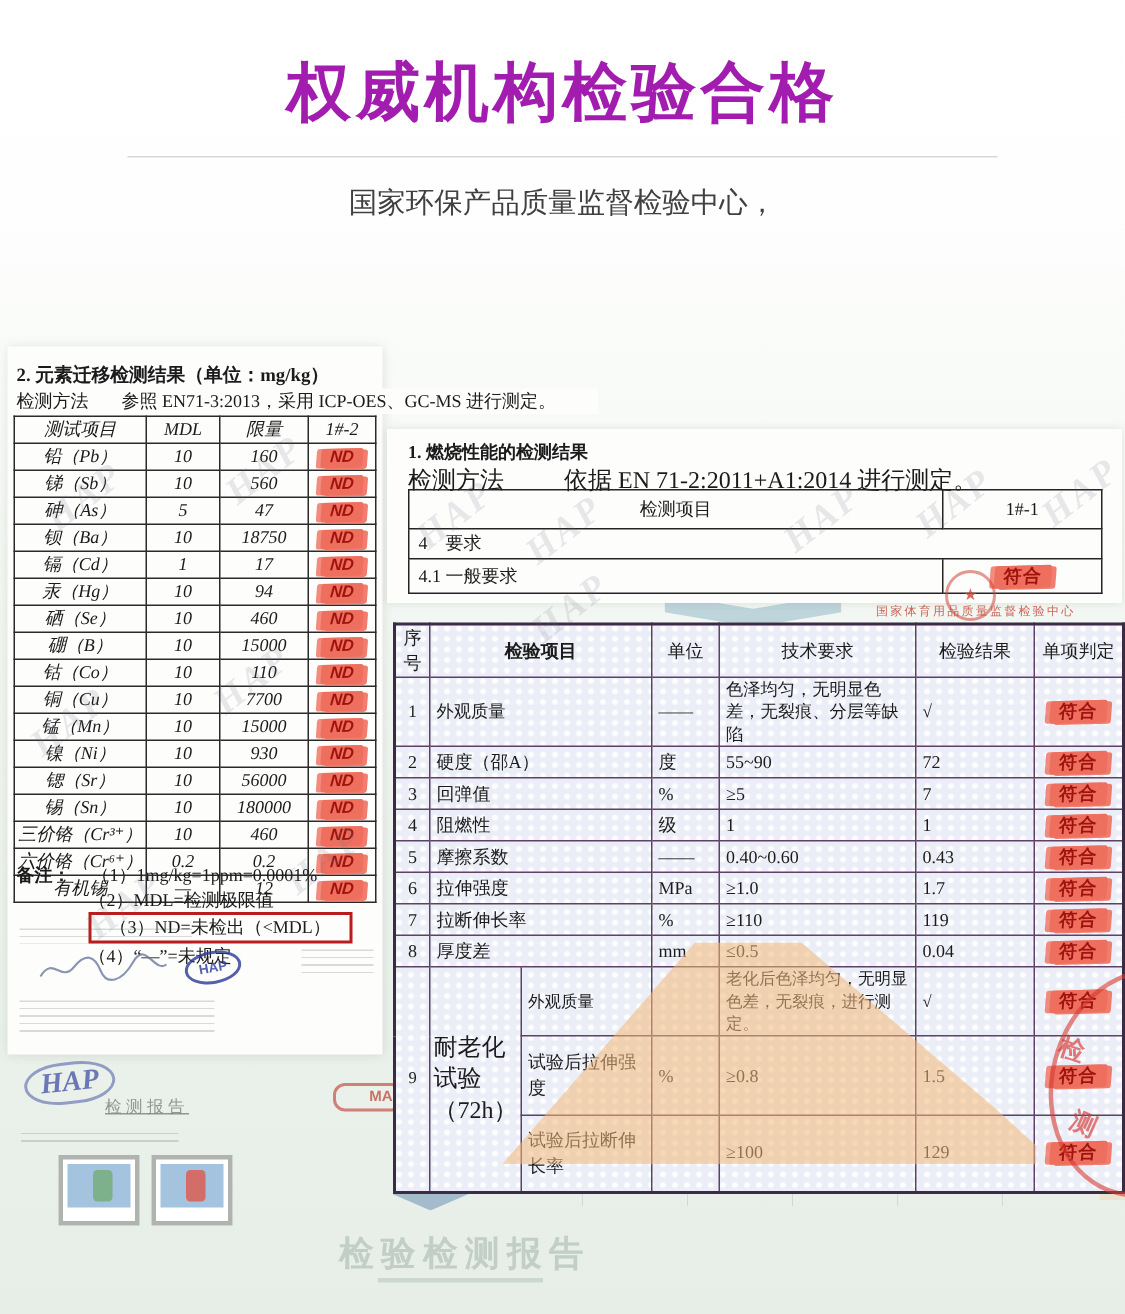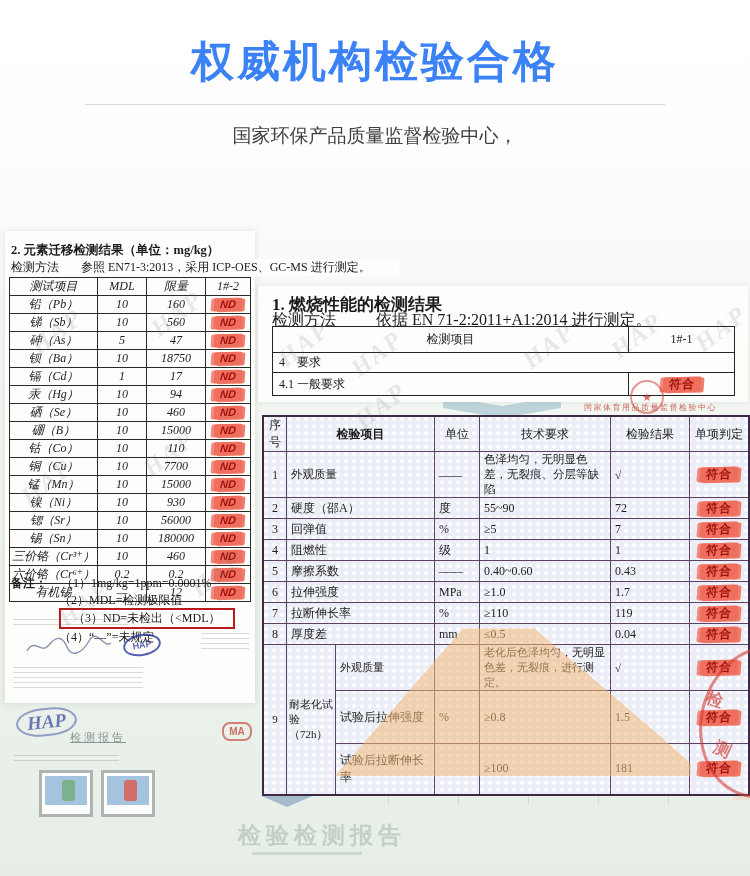--- a/index.html
+++ b/index.html
@@ -2,21 +2,21 @@
 <html><head>
 <meta charset="utf-8">
 <style>
   html,body{margin:0;padding:0;}
   body{width:750px;height:876px;position:relative;overflow:hidden;
     font-family:"Liberation Sans",sans-serif;
     background:linear-gradient(180deg,#ffffff 0%,#fdfefd 16%,#f5f8f4 40%,#ecf2ec 70%,#e7eee8 100%);}
   .abs{position:absolute;}
   
   .title{left:0;top:33px;width:750px;text-align:center;font-size:43px;font-weight:bold;
-    color:#3b82f6;letter-spacing:3px;}
+    color:#a21caf;letter-spacing:3px;}
   .divider{left:85px;top:104px;width:580px;height:1px;background:#d7d7d7;}
   .subtitle{left:0;top:120px;width:750px;text-align:center;font-size:19px;color:#404040;line-height:31px;}
   
   .doc{font-family:"Liberation Serif","DejaVu Serif",serif;color:#1b1b1b;}
   .left-page{left:5px;top:231px;width:250px;height:472px;background:#fdfdfc;
     box-shadow:0 0 7px rgba(70,90,70,.15);z-index:2;}
   .et-title{left:6px;top:11px;font-size:12.5px;font-weight:bold;white-space:nowrap;}
   .et-method{left:6px;top:28px;width:388px;font-size:12px;white-space:nowrap;background:#fdfdfc;}
   .et-method b{font-weight:normal;margin-right:22px;}
   table{border-collapse:collapse;}
@@ -34,39 +34,39 @@
   .notes .ind{margin-left:48px;}
   .red-box{border:2px solid #b91c1c;padding:0 12px;display:inline-block;}
   .sig{left:18px;top:402px;opacity:.75;}
   .hap-oval{left:118px;top:403px;width:34px;height:18px;border:2px solid #2b3a9b;border-radius:50%;
     color:#2b3a9b;font-size:9px;font-weight:bold;text-align:center;line-height:18px;
     transform:rotate(-10deg);opacity:.8;font-family:"Liberation Sans",sans-serif;}
   .txtlines{background:repeating-linear-gradient(180deg,rgba(90,100,95,.45) 0 1px,transparent 1px 5px);opacity:.5;}
   
   .burn-panel{left:258px;top:286px;width:490px;height:116px;background:#fdfdfc;
     box-shadow:0 0 6px rgba(70,90,70,.14);z-index:2;}
-  .bt-title{left:14px;top:7px;font-size:17px;font-weight:bold;}
+  .bt-title{left:14px;top:7px;font-size:12px;font-weight:bold;}
   .bt-method{left:14px;top:24px;font-size:16px;white-space:nowrap;}
   .bt-method b{font-weight:normal;margin-right:40px;}
   .bt-table{left:14px;top:40px;font-size:12px;}
   .bt-table td,.bt-table th{border:1px solid #242424;font-weight:normal;padding:0 6px;}
   .bt-table .r1{height:26px;} .bt-table .r2{height:20px;} .bt-table .r3{height:23px;}
   .bt-c1{width:343px;} .bt-c2{width:93px;}
   
   .result-panel{left:262px;top:415px;z-index:2;}
   .rt{font-size:12px;background-color:#eceef7;
     background-image:radial-gradient(circle at 3px 3px,rgba(255,255,255,.95) 1.4px,rgba(255,255,255,0) 2.4px);
     background-size:8px 7px;border:2px solid #3d2b46;}
   .rt td,.rt th{border:1px solid #5d4166;padding:0 4px;font-weight:normal;}
   .rt th{height:28px;}
   .rt .hno{width:14px;} .rt .hitem{width:134px;font-weight:bold;} .rt .hunit{width:36px;}
   .rt .hreq{width:122px;} .rt .hres{width:70px;} .rt .hjud{width:50px;}
   .rt .rr{height:21px;} .rt .r1{height:29px;font-size:11.5px;}
   .rt .r9a{height:40px;font-size:11px;} .rt .r9b{height:53px;} .rt .r9c{height:51px;}
-  .rt .glabel{font-size:11px;width:44px;text-align:left;padding:2px 2px;}
+  .rt .glabel{font-size:16px;width:44px;text-align:left;padding:2px 2px;}
   
   .wm{position:absolute;font-family:"Liberation Serif",serif;font-style:italic;font-weight:bold;
     color:rgba(105,105,130,.15);transform:rotate(-38deg);font-size:25px;letter-spacing:2px;z-index:3;pointer-events:none;}
   .mountain{left:335px;top:624px;width:356px;height:152px;background:rgba(243,184,120,.55);
     clip-path:polygon(0% 100%,36% 3%,56% 3%,92% 75%,100% 92%,100% 100%);z-index:4;pointer-events:none;}
   .edge-stamp{left:700px;top:645px;width:120px;height:148px;border:3px solid rgba(214,58,52,.6);
     border-radius:50%;transform:rotate(14deg);z-index:7;pointer-events:none;}
   .edge-glyph{color:rgba(210,55,50,.65);font-size:17px;font-weight:bold;z-index:7;pointer-events:none;}
   .emblem{left:630px;top:380px;width:30px;height:30px;border:2px solid rgba(205,70,55,.55);
     border-radius:50%;text-align:center;line-height:30px;color:rgba(205,70,55,.8);font-size:11px;z-index:3;}
@@ -74,23 +74,23 @@
   
   .fade{z-index:1;}
   .hap-logo{left:16px;top:708px;font-family:"Liberation Serif",serif;font-style:italic;font-weight:bold;
     font-size:19px;color:rgba(40,55,150,.65);border:2px solid rgba(40,55,150,.45);
     border-radius:50% 50% 50% 50%/60% 60% 60% 60%;padding:1px 9px;transform:rotate(-6deg);}
   .report-label{left:70px;top:730px;font-size:11px;color:rgba(120,130,128,.8);letter-spacing:3px;text-decoration:underline;}
   .frame{width:54px;height:47px;background:#fff;border:3px solid rgba(150,155,150,.75);box-sizing:border-box;}
   .frame .ph{margin:3px;height:29px;background:rgba(140,180,215,.8);position:relative;}
   .frame .blob{position:absolute;left:17px;top:4px;width:13px;height:21px;border-radius:3px;}
   .ma-logo{left:222px;top:722px;width:26px;height:15px;border:2px solid rgba(190,55,40,.6);
-    border-radius:8px;color:rgba(190,55,40,.7);font-size:10px;font-weight:bold;text-align:center;line-height:15px;}
+    border-radius:8px;color:rgba(190,55,40,.7);font-size:10px;font-weight:bold;text-align:center;line-height:15px;padding-left:17px;}
   .faint-big{left:226px;top:820px;font-family:"Liberation Serif",serif;font-weight:bold;font-size:23px;
-    letter-spacing:5px;color:rgba(140,162,150,.42);margin-left:12px;}
+    letter-spacing:5px;color:rgba(140,162,150,.42);}
   .faint-sub{left:252px;top:852px;width:110px;height:3px;background:rgba(140,162,150,.3);}
   .chev{clip-path:polygon(0 0,50% 45%,100% 0,100% 55%,50% 100%,0 55%);}
   .chev1{left:443px;top:396px;width:118px;height:22px;background:rgba(125,170,190,.45);}
   .chev2{left:262px;top:783px;width:50px;height:24px;background:rgba(95,135,175,.5);}
   .chev2b{left:276px;top:775px;width:22px;height:12px;background:rgba(235,160,90,.55);}
   .faint-grid{left:388px;top:760px;width:285px;height:44px;opacity:.16;
     background:repeating-linear-gradient(180deg,#5a6a80 0 1px,transparent 1px 11px),
                repeating-linear-gradient(90deg,#5a6a80 0 1px,transparent 1px 70px);}
   .tan-strip{left:733px;top:640px;width:17px;height:160px;background:rgba(240,205,160,.35);}
 </style>
@@ -362,21 +362,21 @@
       <td>试验后拉伸强度</td>
       <td>%</td>
       <td>≥0.8</td>
       <td>1.5</td>
       <td class="c"><span class="pass">符合</span></td>
     </tr>
     <tr class="r9c">
       <td>试验后拉断伸长率</td>
       <td></td>
       <td>≥100</td>
-      <td>181</td>
+      <td>129</td>
       <td class="c"><span class="pass">符合</span></td>
     </tr>
   </tbody>
     </table>
 </div>
 
 <div class="abs mountain"></div>
 
 <div class="abs edge-stamp"></div>
 <div class="abs edge-glyph" style="left:706px;top:688px;transform:rotate(18deg);">检</div>

